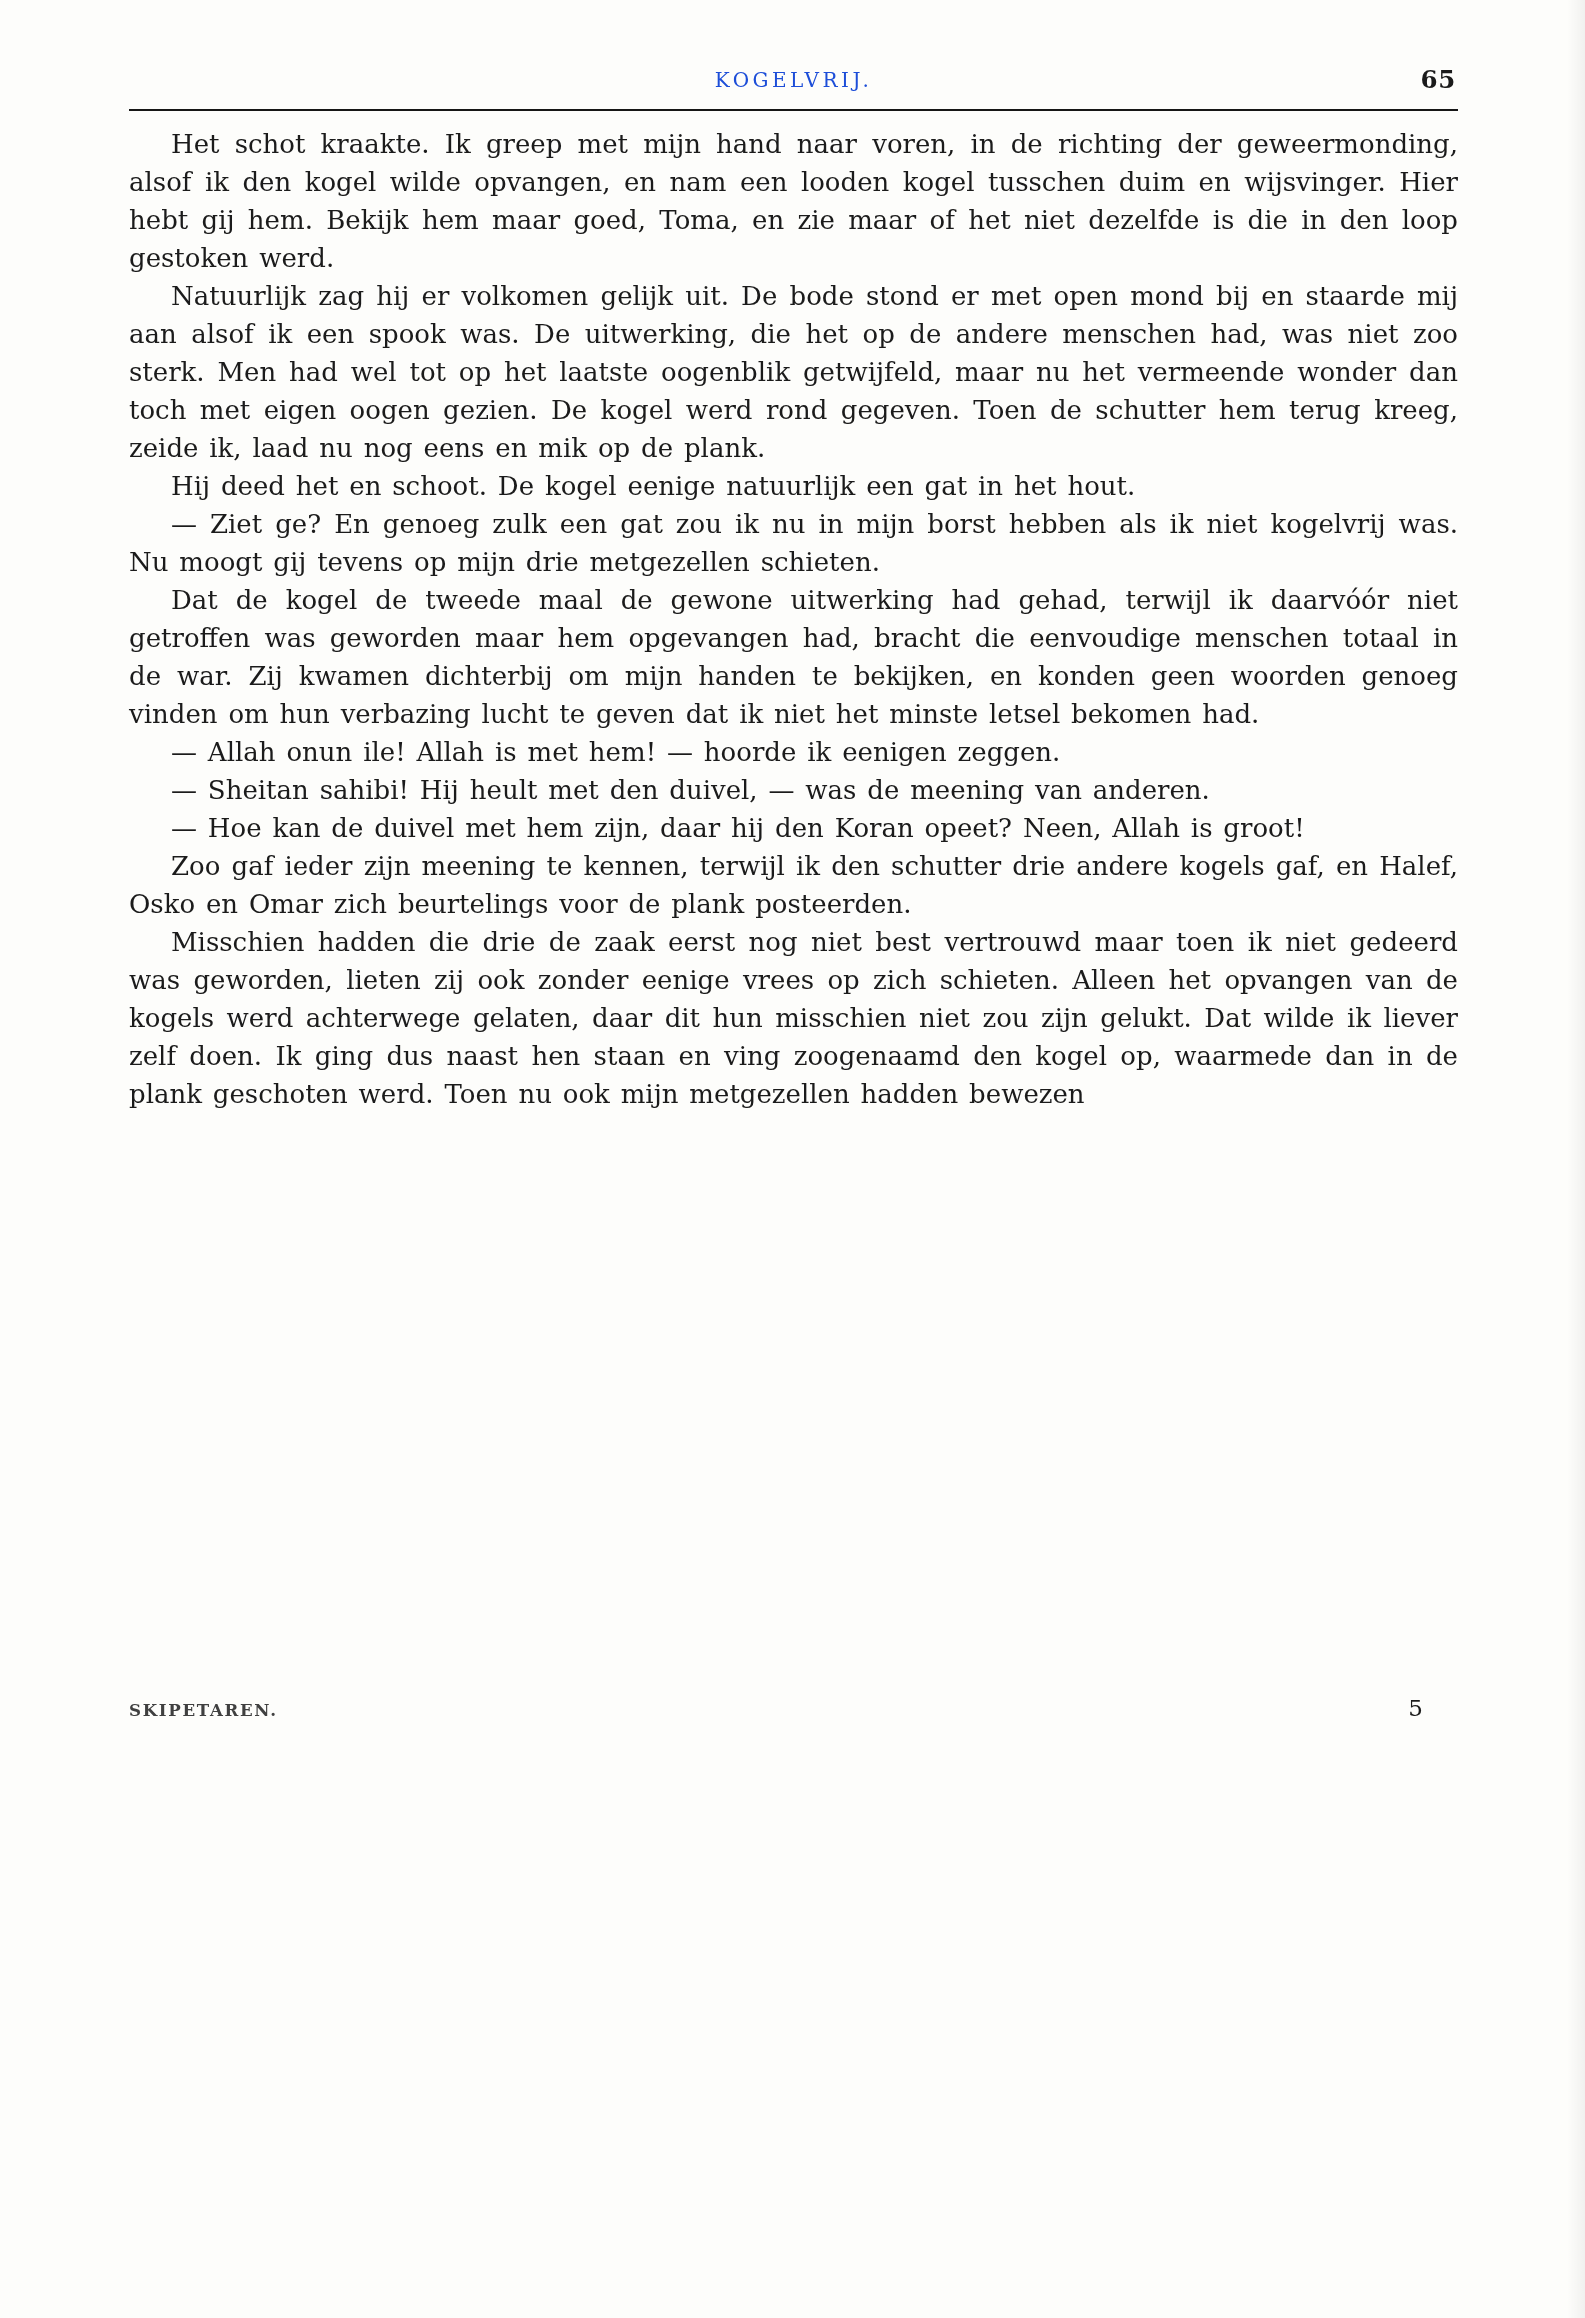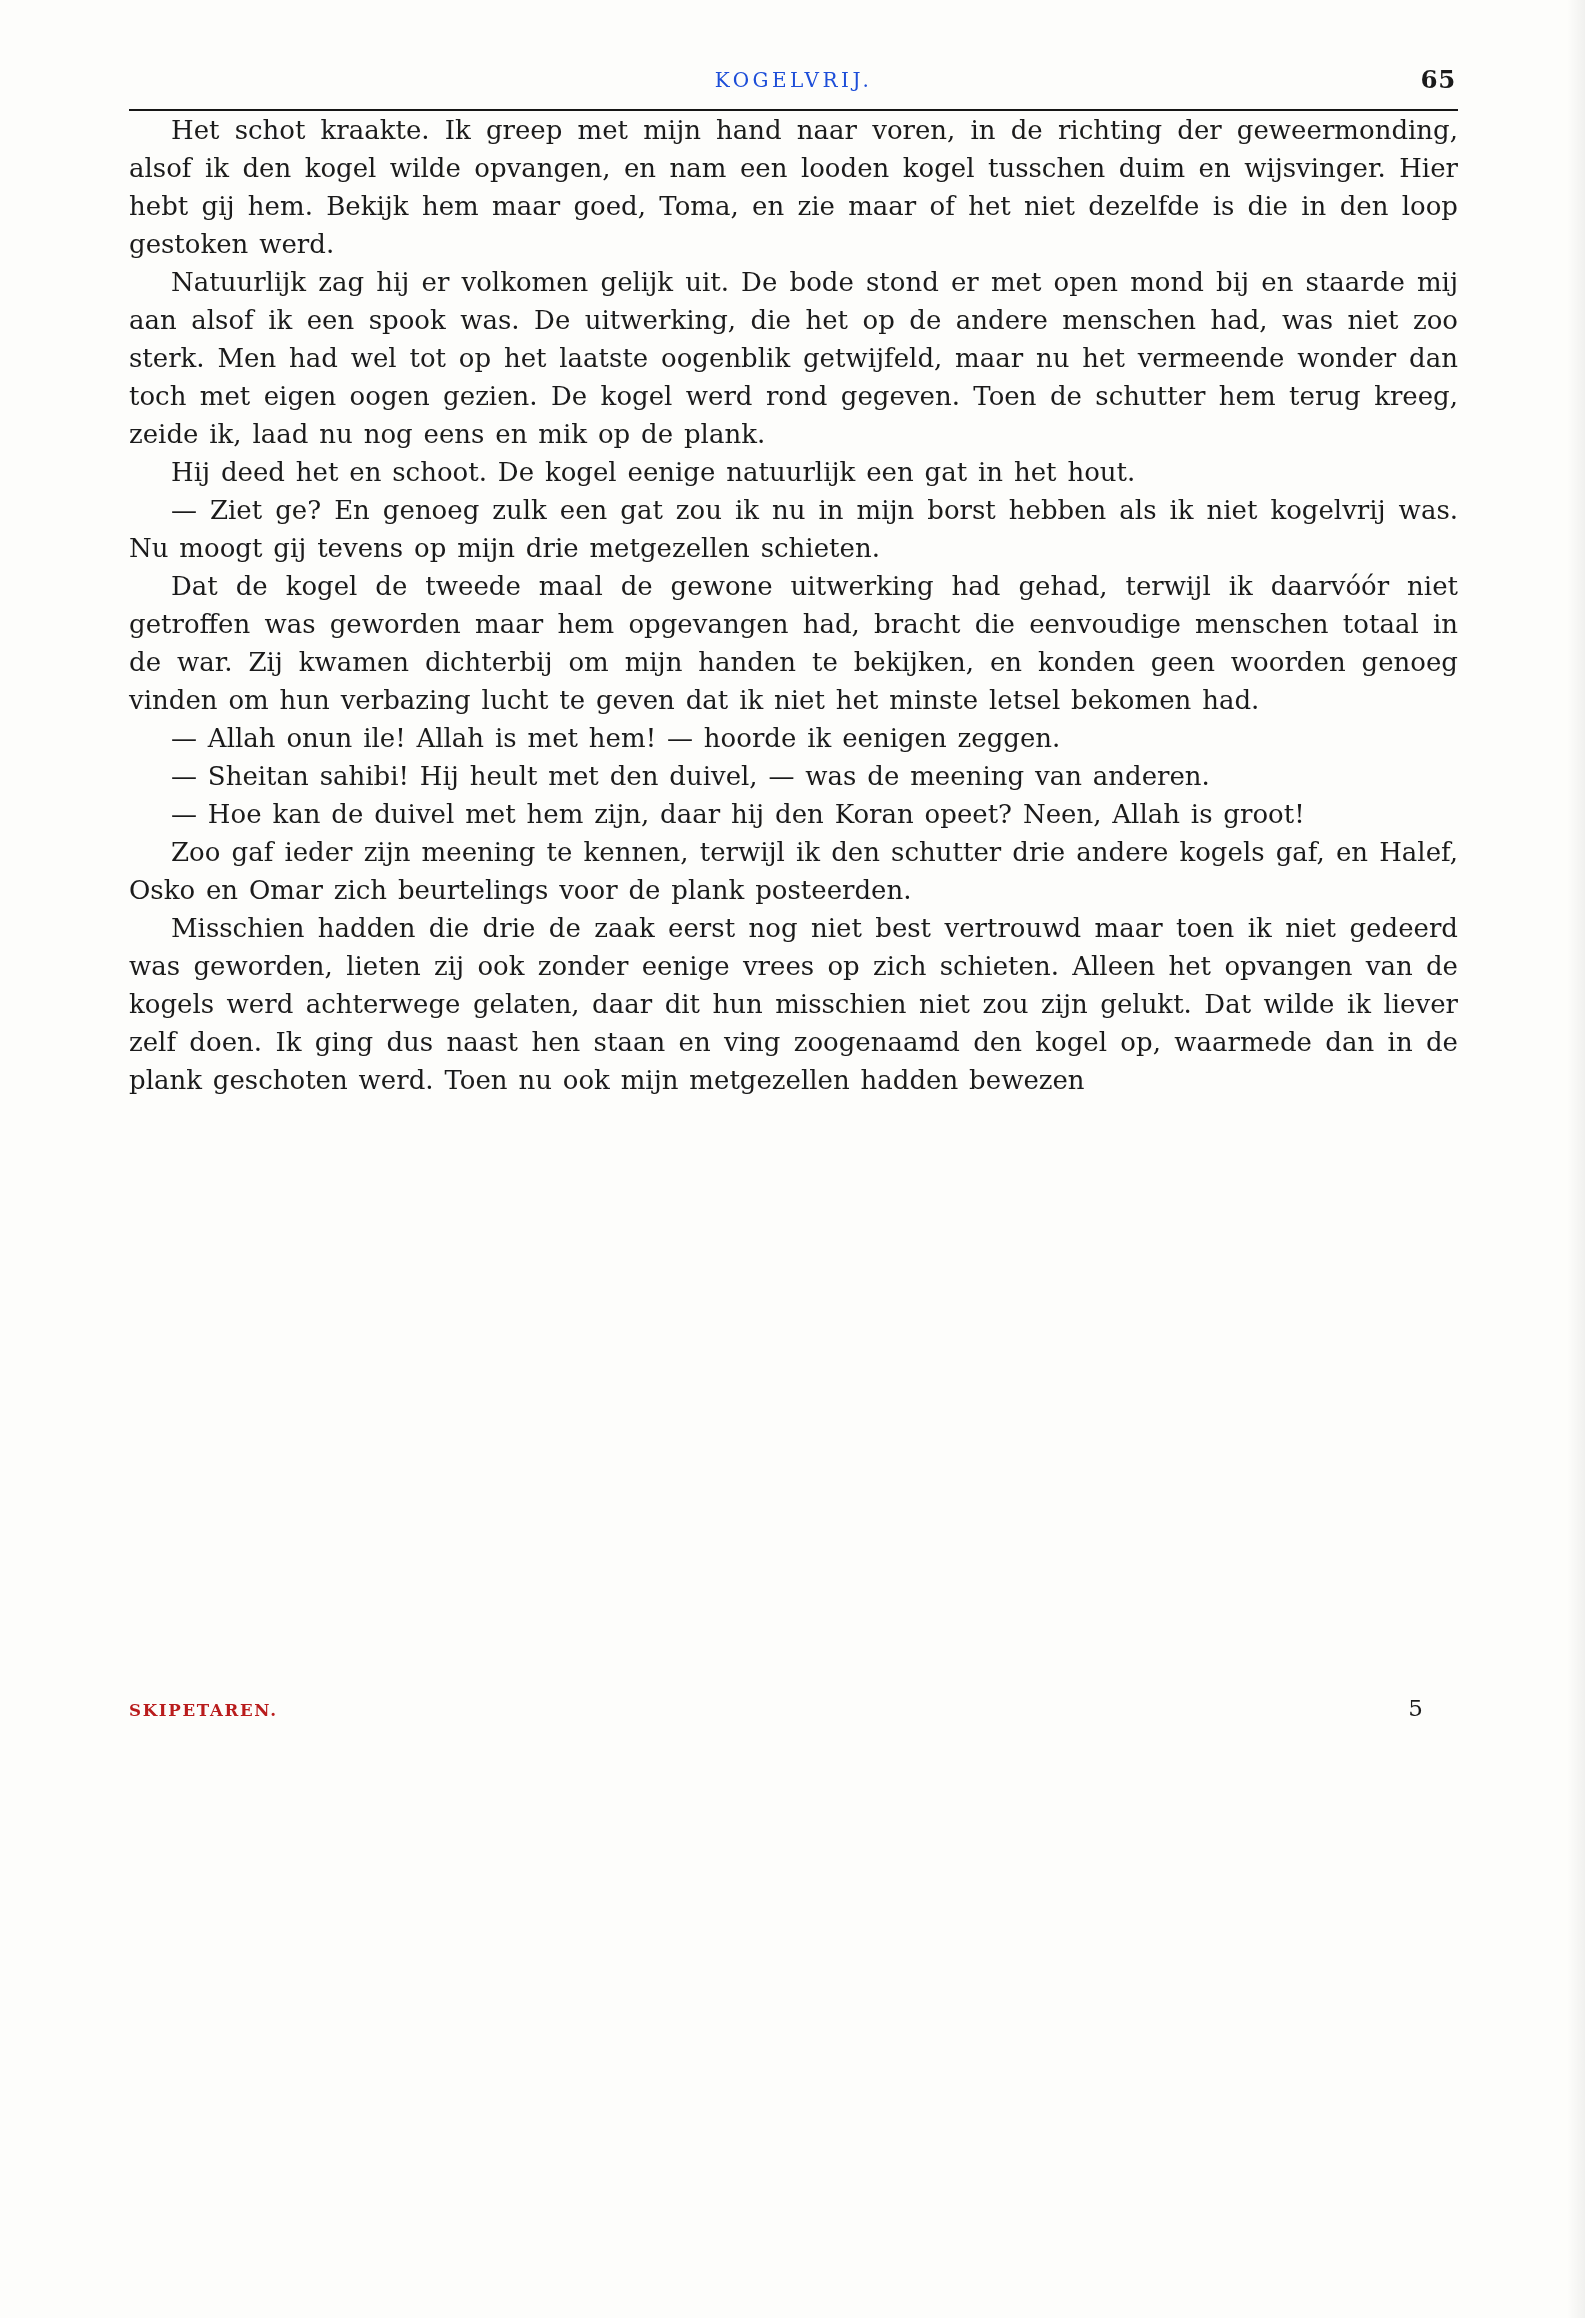--- a/index.html
+++ b/index.html
@@ -52,20 +52,21 @@
     font-size: 24.5px;
     letter-spacing: 0.9px;
     font-weight: bold;
   }
   .rule {
     border: 0;
     border-top: 2.6px solid #161616;
     margin: 10.5px 0 0 0;
   }
   .body-text {
+    margin-top: 14px;
     font-size: 26px;
     line-height: 38px;
     text-align: justify;
     word-spacing: 2.6px;
   }
   .body-text p {
     margin: 0;
     text-indent: 42px;
   }
   .footer {
@@ -74,21 +75,21 @@
     top: 1695px;
     width: 1329px;
     display: flex;
     justify-content: space-between;
     align-items: baseline;
   }
   .sig-title {
     font-size: 16.6px;
     letter-spacing: 1.7px;
     font-weight: bold;
-    color: #b91c1c;
+    color: #404040;
   }
   .sig-number {
     font-size: 23px;
     padding-right: 35px;
   }
 </style>
 </head>
 <body>
 
 <div class="page">

